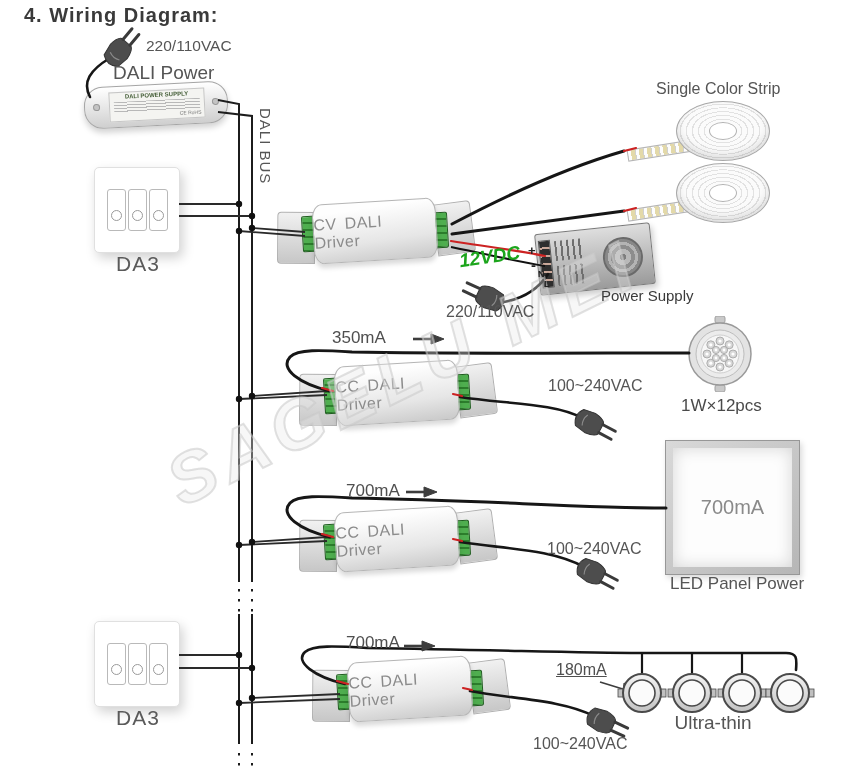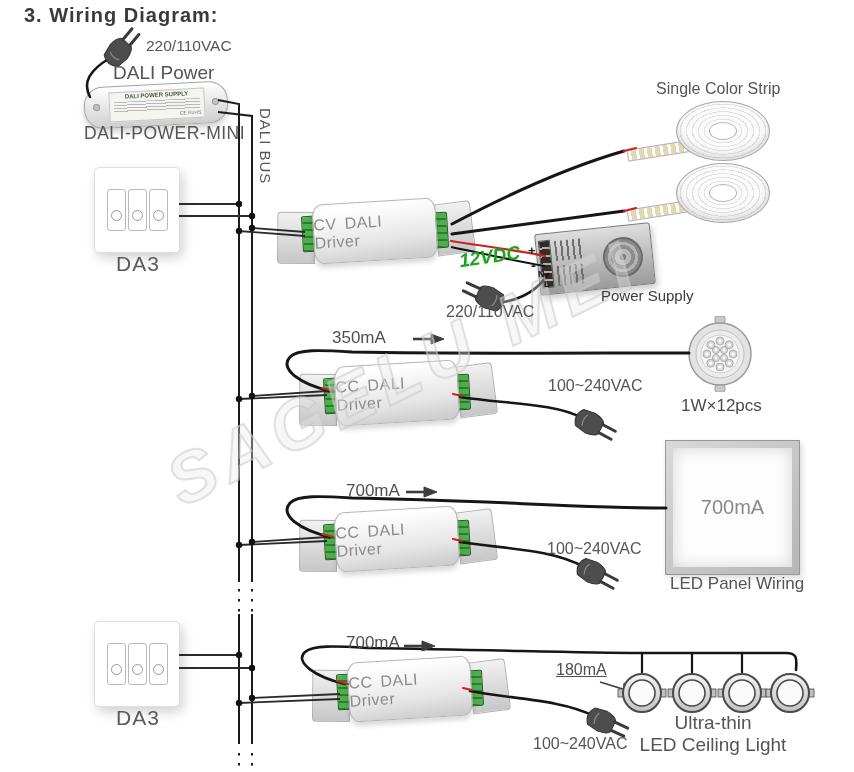--- a/index.html
+++ b/index.html
@@ -81,21 +81,21 @@
   .green-dc{left:459px;top:246px;font-size:19px;font-weight:bold;font-style:italic;
     color:#1ca51c;transform:rotate(-8deg);}
   .underlined{text-decoration:underline;text-align:center;}
   .ctr{text-align:center;}
 </style>
 </head>
 <body>
 
 <div class="canvas">
 
-  <div class="lbl page-title">3. Wiring Diagram:</div>
+  <div class="lbl page-title">4. Wiring Diagram:</div>
 
   <svg class="wires" width="854" height="772" viewBox="0 0 854 772">
     <defs>
       <g id="plug">
         <path d="M-14,-9 Q-21,0 -14,9 L-2,11 Q8,10 10,6 L10,-6 Q8,-10 -2,-11 Z" fill="#4d4d4d" stroke="#333" stroke-width="1"></path>
         <path d="M-8,-6 Q-11,0 -8,6" stroke="#8a8a8a" fill="none" stroke-width="1.2"></path>
         <line x1="10" y1="-4.5" x2="24" y2="-4.5" stroke="#3a3a3a" stroke-width="3" stroke-linecap="round"></line>
         <line x1="10" y1="4.5" x2="24" y2="4.5" stroke="#3a3a3a" stroke-width="3" stroke-linecap="round"></line>
       </g>
       <linearGradient id="ring" x1="0" y1="0" x2="0" y2="1">
@@ -231,21 +231,20 @@
     <div class="psu-screw" style="left:8px;top:16px;"></div>
     <div class="psu-screw" style="right:8px;top:16px;"></div>
     <div class="dali-psu-plate">
       <div class="plate-title">DALI POWER SUPPLY</div>
       <div class="plate-lines"></div>
       <div class="plate-marks">CE RoHS</div>
     </div>
   </div>
   <div class="lbl" style="left:146px;top:37px;font-size:15.5px;">220/110VAC</div>
   <div class="lbl" style="left:113px;top:62px;font-size:19px;">DALI Power</div>
-  <div class="lbl" style="left:84px;top:123px;font-size:17.5px;letter-spacing:0.5px;">DALI-POWER-MINI</div>
   <div class="bus-label">DALI BUS</div>
 
   <div class="da3" style="left:94px;top:167px;">
     <div class="da3-slider" style="left:12px;">
         <div class="da3-dot"></div>
       </div>
     <div class="da3-slider" style="left:33px;">
         <div class="da3-dot"></div>
       </div>
     <div class="da3-slider" style="left:54px;">
@@ -359,34 +358,33 @@
         <circle cx="34" cy="42" r="1.4"></circle>
         <circle cx="34" cy="34" r="1.4"></circle>
         <circle cx="42" cy="34" r="1.4"></circle>
     </g>
   </svg>
   <div class="lbl" style="left:681px;top:396px;font-size:17px;color:#4a4a4a;">1W×12pcs</div>
 
   <div class="panel">
     <div class="panel-inner">700mA</div>
   </div>
-  <div class="lbl" style="left:670px;top:574px;font-size:17px;">LED Panel Wiring</div>
+  <div class="lbl" style="left:670px;top:574px;font-size:17px;">LED Panel Power</div>
 
   <div class="lbl green-dc">12VDC</div>
   <div class="lbl" style="left:446px;top:303px;font-size:16px;">220/110VAC</div>
 
   <div class="lbl" style="left:332px;top:328px;font-size:17px;color:#4f4f4f;">350mA</div>
   <div class="lbl" style="left:548px;top:377px;font-size:16px;">100~240VAC</div>
 
   <div class="lbl" style="left:346px;top:481px;font-size:17px;color:#4f4f4f;">700mA</div>
   <div class="lbl" style="left:547px;top:540px;font-size:16px;">100~240VAC</div>
 
   <div class="lbl" style="left:346px;top:633px;font-size:17px;color:#4f4f4f;">700mA</div>
   <div class="lbl underlined" style="left:556px;top:661px;font-size:16px;color:#4f4f4f;">180mA</div>
   <div class="lbl" style="left:533px;top:735px;font-size:16px;">100~240VAC</div>
 
   <div class="lbl ctr" style="left:613px;top:712px;width:200px;font-size:19px;">
     <div>Ultra-thin</div>
-    <div>LED Ceiling Light</div>
   </div>
 
   <div class="watermark">SAGELU MEI</div>
 </div>
 
 </body></html>

